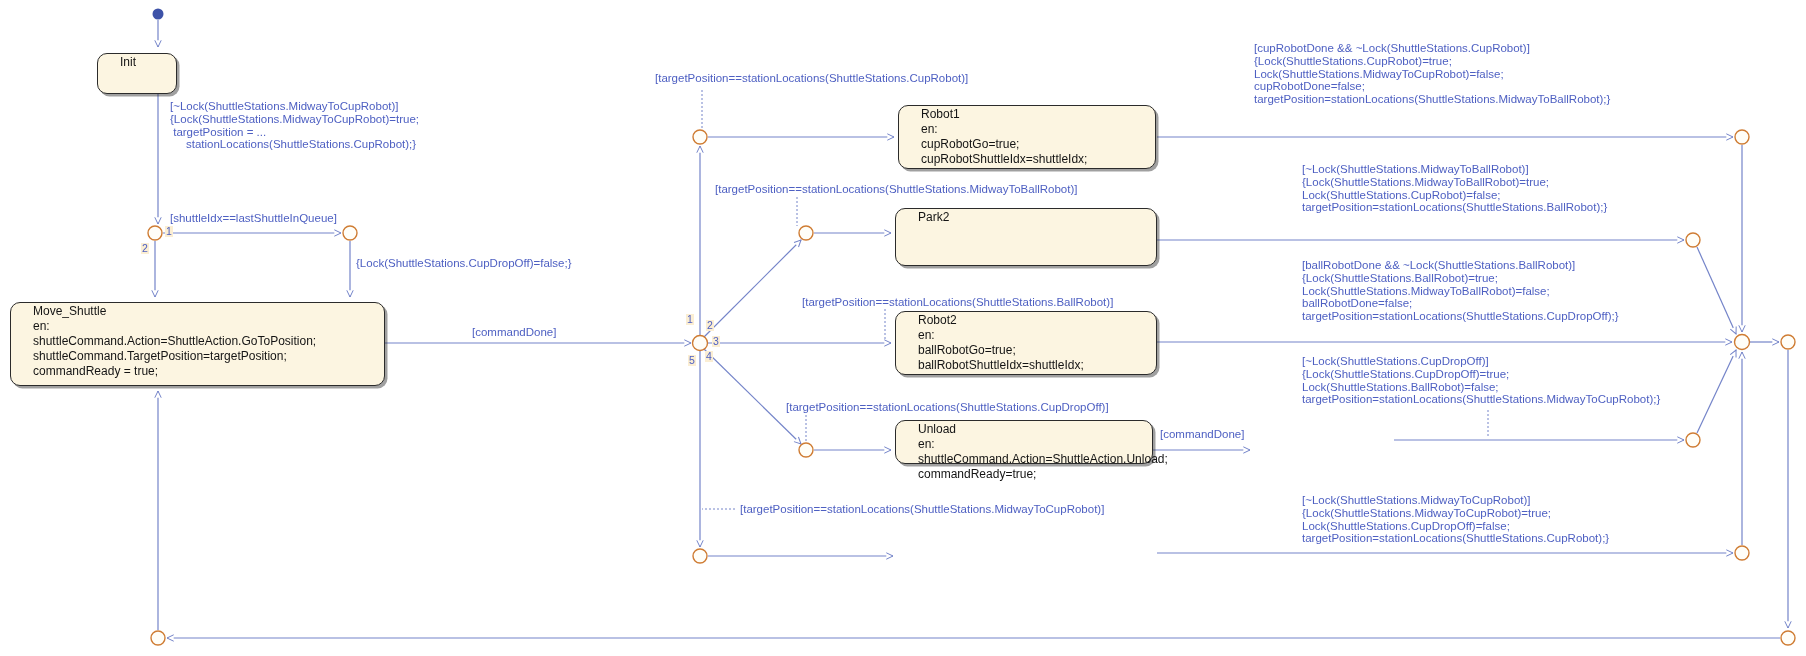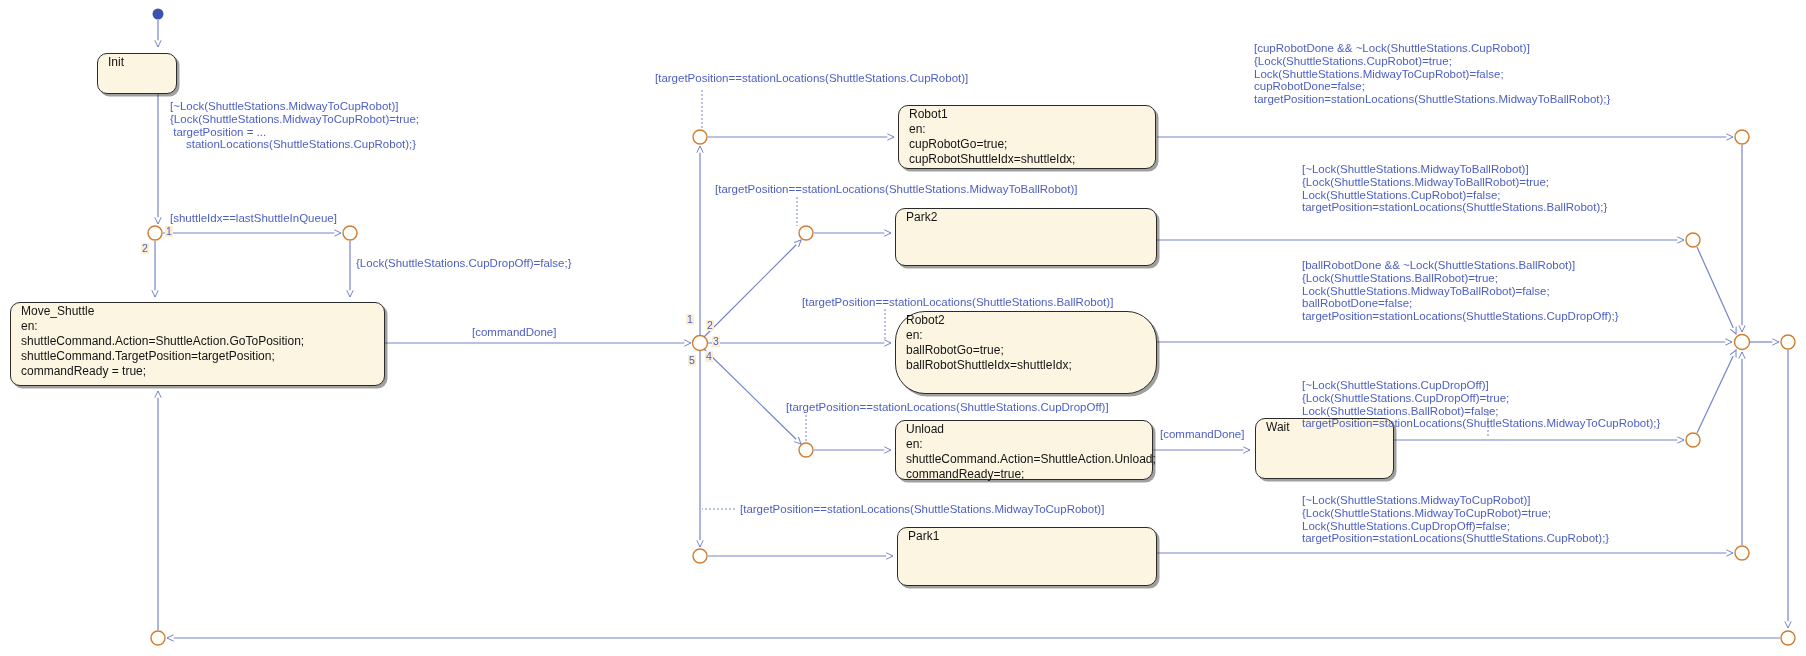--- a/index.html
+++ b/index.html
@@ -5,21 +5,21 @@
   html,body{margin:0;padding:0;background:#fff;}
   .canvas{
     position:relative;width:1806px;height:656px;background:#ffffff;
     font-family:"Liberation Sans",sans-serif;overflow:hidden;
   }
   svg.wires{position:absolute;left:0;top:0;}
   .state{
     position:absolute;box-sizing:border-box;
     background:#fcf5e1;border:1.6px solid #2b2b2b;border-radius:10px;
     box-shadow:2.5px 2.5px 0 rgba(45,45,45,0.45);
-    padding:1px 10px;font-size:12px;line-height:15px;color:#141414;
+    padding:1px 22px;font-size:12px;line-height:15px;color:#141414;
   }
   .state .title{white-space:pre;}
   .state .body{white-space:pre;}
   .tlabel{
     position:absolute;color:#4d5fc2;font-size:11.5px;line-height:12.8px;
     white-space:pre;
   }
   .bnum{
     position:absolute;color:#4d5fc2;font-size:10.5px;line-height:11px;
     background:#fbeed3;padding:0 1px;
@@ -115,41 +115,35 @@
     <div class="title">Robot1</div>
     <div class="body">en:
 cupRobotGo=true;
 cupRobotShuttleIdx=shuttleIdx;</div>
   </div>
 
   <div class="state" style="left:895px;top:208px;width:262px;height:58px;">
     <div class="title">Park2</div>
   </div>
 
-  <div class="state" style="left:895px;top:311px;width:262px;height:83px;border-radius:30px;">
+  <div class="state" style="left:895px;top:311px;width:262px;height:64px;">
     <div class="title">Robot2</div>
     <div class="body">en:
 ballRobotGo=true;
 ballRobotShuttleIdx=shuttleIdx;</div>
   </div>
 
-  <div class="state" style="left:895px;top:420px;width:258px;height:60px;">
+  <div class="state" style="left:895px;top:420px;width:258px;height:44px;">
     <div class="title">Unload</div>
     <div class="body">en:
 shuttleCommand.Action=ShuttleAction.Unload;
 commandReady=true;</div>
   </div>
 
-  <div class="state" style="left:1255px;top:418px;width:139px;height:61px;">
-    <div class="title">Wait</div>
-  </div>
 
-  <div class="state" style="left:897px;top:527px;width:260px;height:59px;">
-    <div class="title">Park1</div>
-  </div>
 
   <div class="tlabel" style="left:170px;top:100px;">[~Lock(ShuttleStations.MidwayToCupRobot)]
 {Lock(ShuttleStations.MidwayToCupRobot)=true;
  targetPosition = ...
      stationLocations(ShuttleStations.CupRobot);}</div>
   <div class="tlabel" style="left:170px;top:212px;">[shuttleIdx==lastShuttleInQueue]</div>
   <div class="tlabel" style="left:356px;top:257px;">{Lock(ShuttleStations.CupDropOff)=false;}</div>
   <div class="tlabel" style="left:472px;top:326px;">[commandDone]</div>
   <div class="tlabel" style="left:655px;top:72px;">[targetPosition==stationLocations(ShuttleStations.CupRobot)]</div>
   <div class="tlabel" style="left:715px;top:183px;">[targetPosition==stationLocations(ShuttleStations.MidwayToBallRobot)]</div>
@@ -164,21 +158,21 @@
 targetPosition=stationLocations(ShuttleStations.MidwayToBallRobot);}</div>
   <div class="tlabel" style="left:1302px;top:259px;">[ballRobotDone &amp;&amp; ~Lock(ShuttleStations.BallRobot)]
 {Lock(ShuttleStations.BallRobot)=true;
 Lock(ShuttleStations.MidwayToBallRobot)=false;
 ballRobotDone=false;
 targetPosition=stationLocations(ShuttleStations.CupDropOff);}</div>
   <div class="tlabel" style="left:1302px;top:163px;">[~Lock(ShuttleStations.MidwayToBallRobot)]
 {Lock(ShuttleStations.MidwayToBallRobot)=true;
 Lock(ShuttleStations.CupRobot)=false;
 targetPosition=stationLocations(ShuttleStations.BallRobot);}</div>
-  <div class="tlabel" style="left:1302px;top:355px;margin-top:24px;">[~Lock(ShuttleStations.CupDropOff)]
+  <div class="tlabel" style="left:1302px;top:355px;">[~Lock(ShuttleStations.CupDropOff)]
 {Lock(ShuttleStations.CupDropOff)=true;
 Lock(ShuttleStations.BallRobot)=false;
 targetPosition=stationLocations(ShuttleStations.MidwayToCupRobot);}</div>
   <div class="tlabel" style="left:1302px;top:494px;">[~Lock(ShuttleStations.MidwayToCupRobot)]
 {Lock(ShuttleStations.MidwayToCupRobot)=true;
 Lock(ShuttleStations.CupDropOff)=false;
 targetPosition=stationLocations(ShuttleStations.CupRobot);}</div>
 
   <span class="bnum" style="left:165px;top:226px;">1</span>
   <span class="bnum" style="left:141px;top:243px;">2</span>

